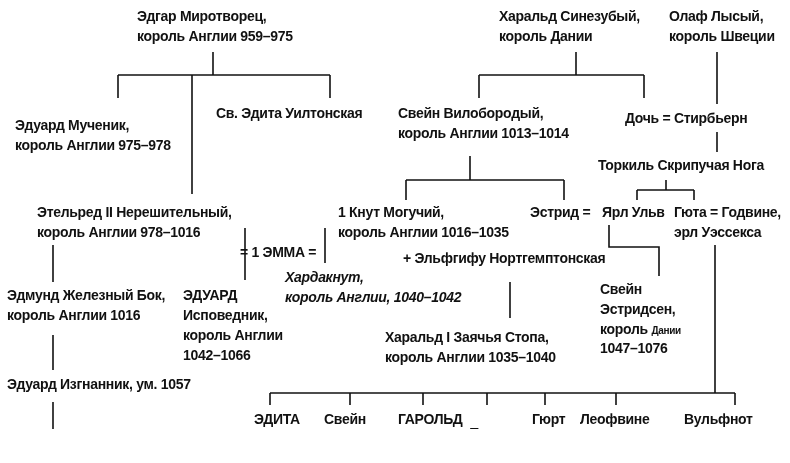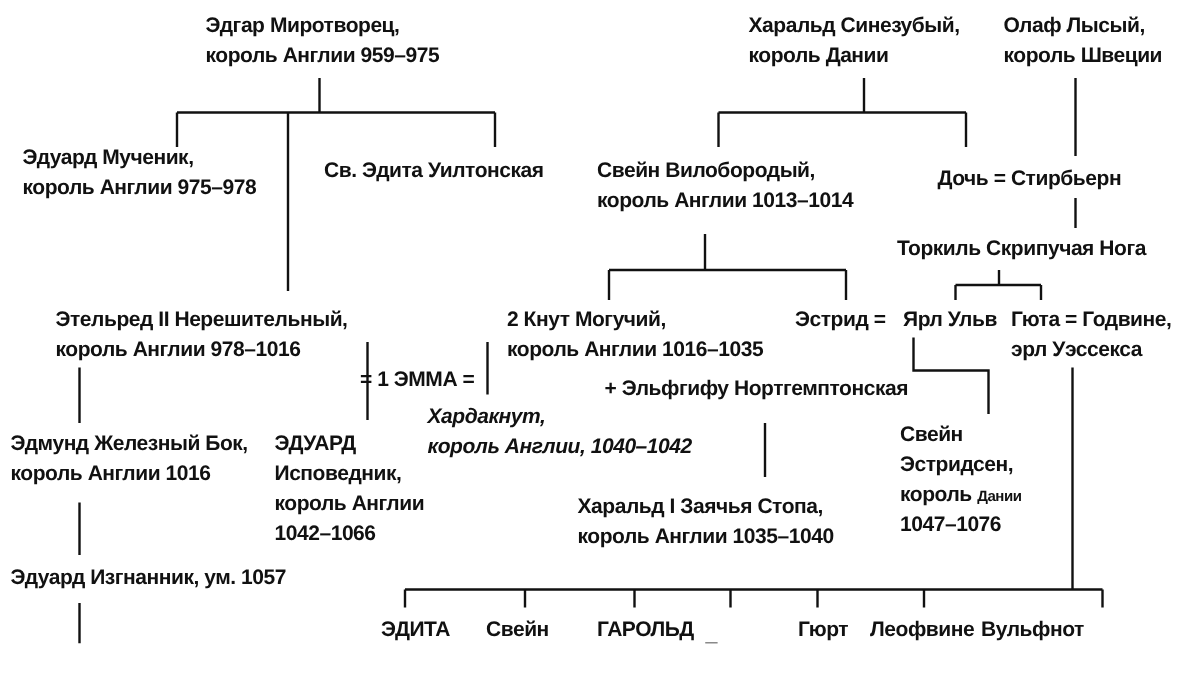--- a/index.html
+++ b/index.html
@@ -91,21 +91,21 @@
   <div class="node" style="left:499px; top:6px;">
     <span class="line">Харальд Синезубый,</span>
     <span class="line">король Дании</span>
   </div>
 
   <div class="node" style="left:669px; top:6px;">
     <span class="line">Олаф Лысый,</span>
     <span class="line">король Швеции</span>
   </div>
 
-  <div class="node" style="left:15px; top:94px;">
+  <div class="node" style="left:15px; top:115px;">
     <span class="line">Эдуард Мученик,</span>
     <span class="line">король Англии 975–978</span>
   </div>
 
   <div class="node" style="left:216px; top:103px;">
     <span class="line">Св. Эдита Уилтонская</span>
   </div>
 
   <div class="node" style="left:398px; top:103px;">
     <span class="line">Свейн Вилобородый,</span>
@@ -123,21 +123,21 @@
   <div class="node" style="left:37px; top:202px;">
     <span class="line">Этельред II Нерешительный,</span>
     <span class="line">король Англии 978–1016</span>
   </div>
 
   <div class="node" style="left:240px; top:202px;margin-top:40px;">
     <span class="line">= 1 ЭММА =</span>
   </div>
 
   <div class="node" style="left:338px; top:202px;">
-    <span class="line">2 Кнут Могучий,</span>
+    <span class="line">1 Кнут Могучий,</span>
     <span class="line">король Англии 1016–1035</span>
   </div>
   <div class="node small" style="left:403px; top:251px;">
     <span class="line">+ Эльфгифу Нортгемптонская</span>
   </div>
 
   <div class="node" style="left:530px; top:202px;">
     <span class="line">Эстрид =</span>
   </div>
 
@@ -186,15 +186,15 @@
   <div class="node" style="left:7px; top:439px;">
     <span class="line">Эдгар Этелинг</span>
   </div>
 
   <div class="node" style="left:254px; top:409px;">ЭДИТА</div>
   <div class="node" style="left:324px; top:409px;">Свейн</div>
   <div class="node" style="left:398px; top:409px;">ГАРОЛЬД</div>
   <div class="node" style="left:470px; top:409px;margin-top:14px;">Тости</div>
   <div class="node" style="left:532px; top:409px;">Гюрт</div>
   <div class="node" style="left:580px; top:409px;">Леофвине</div>
-  <div class="node" style="left:654px; top:409px;">Вульфнот</div>
+  <div class="node" style="left:684px; top:409px;">Вульфнот</div>
 
 </div>
 
 </body></html>

